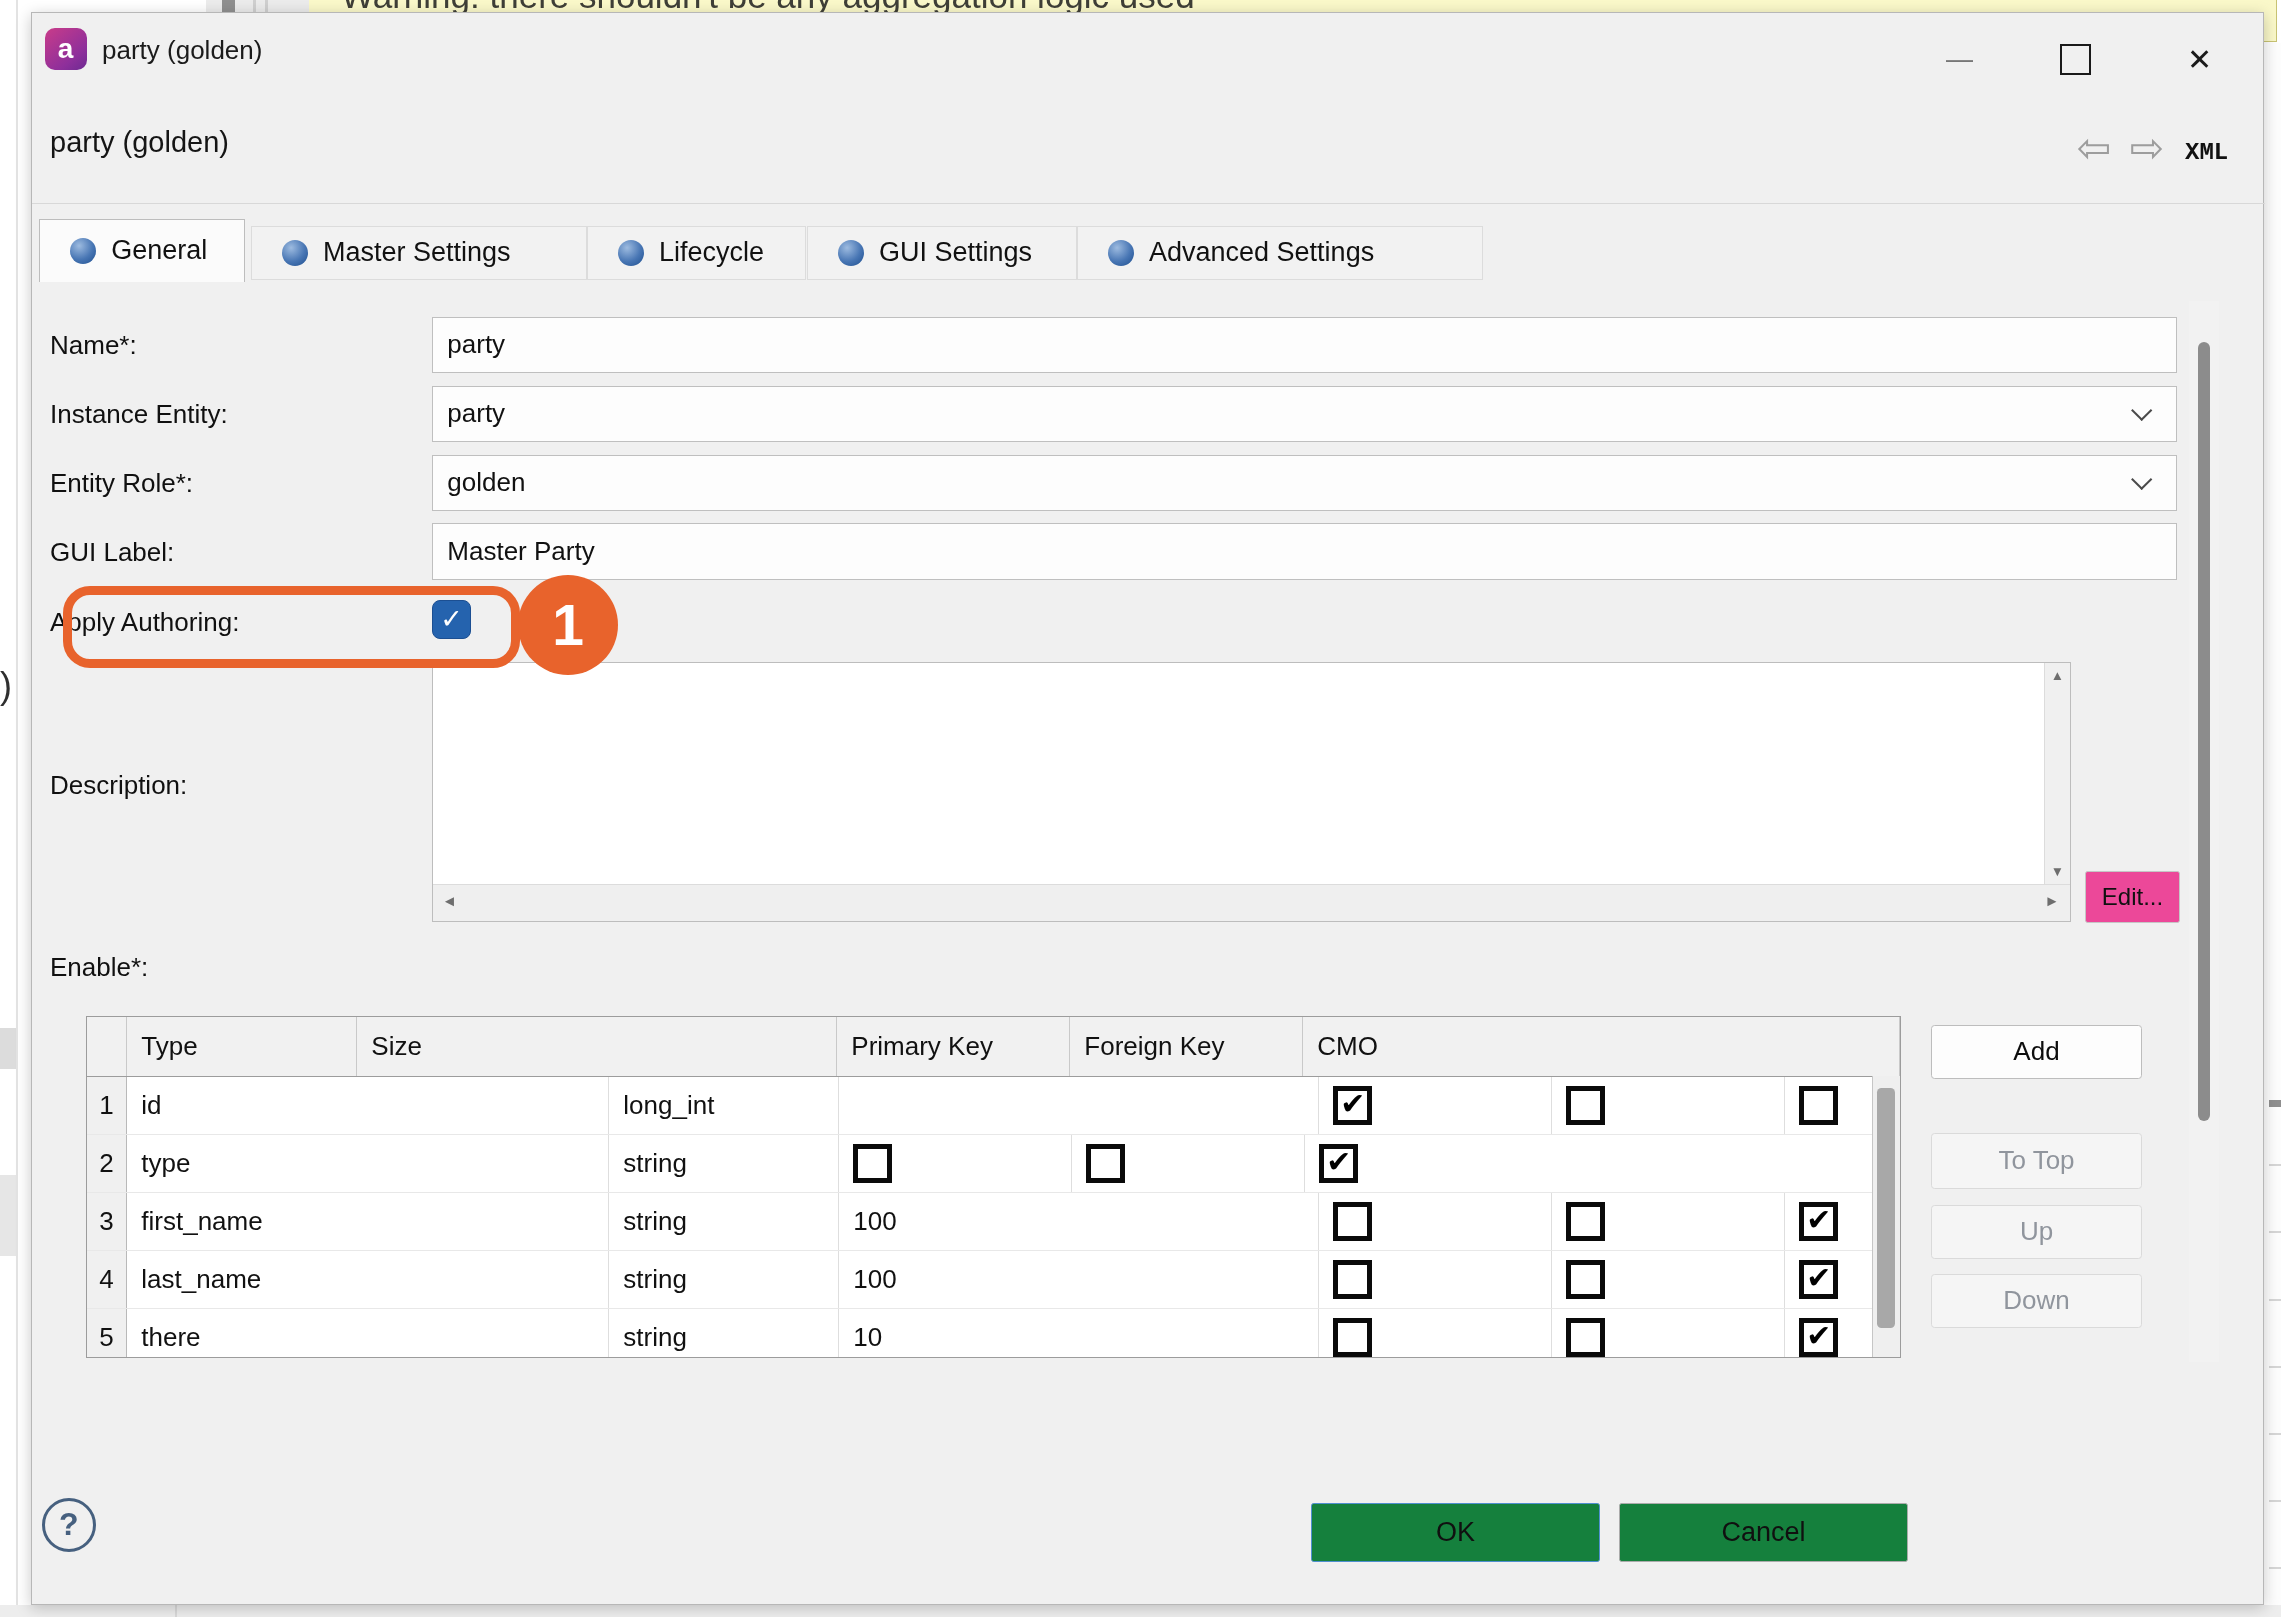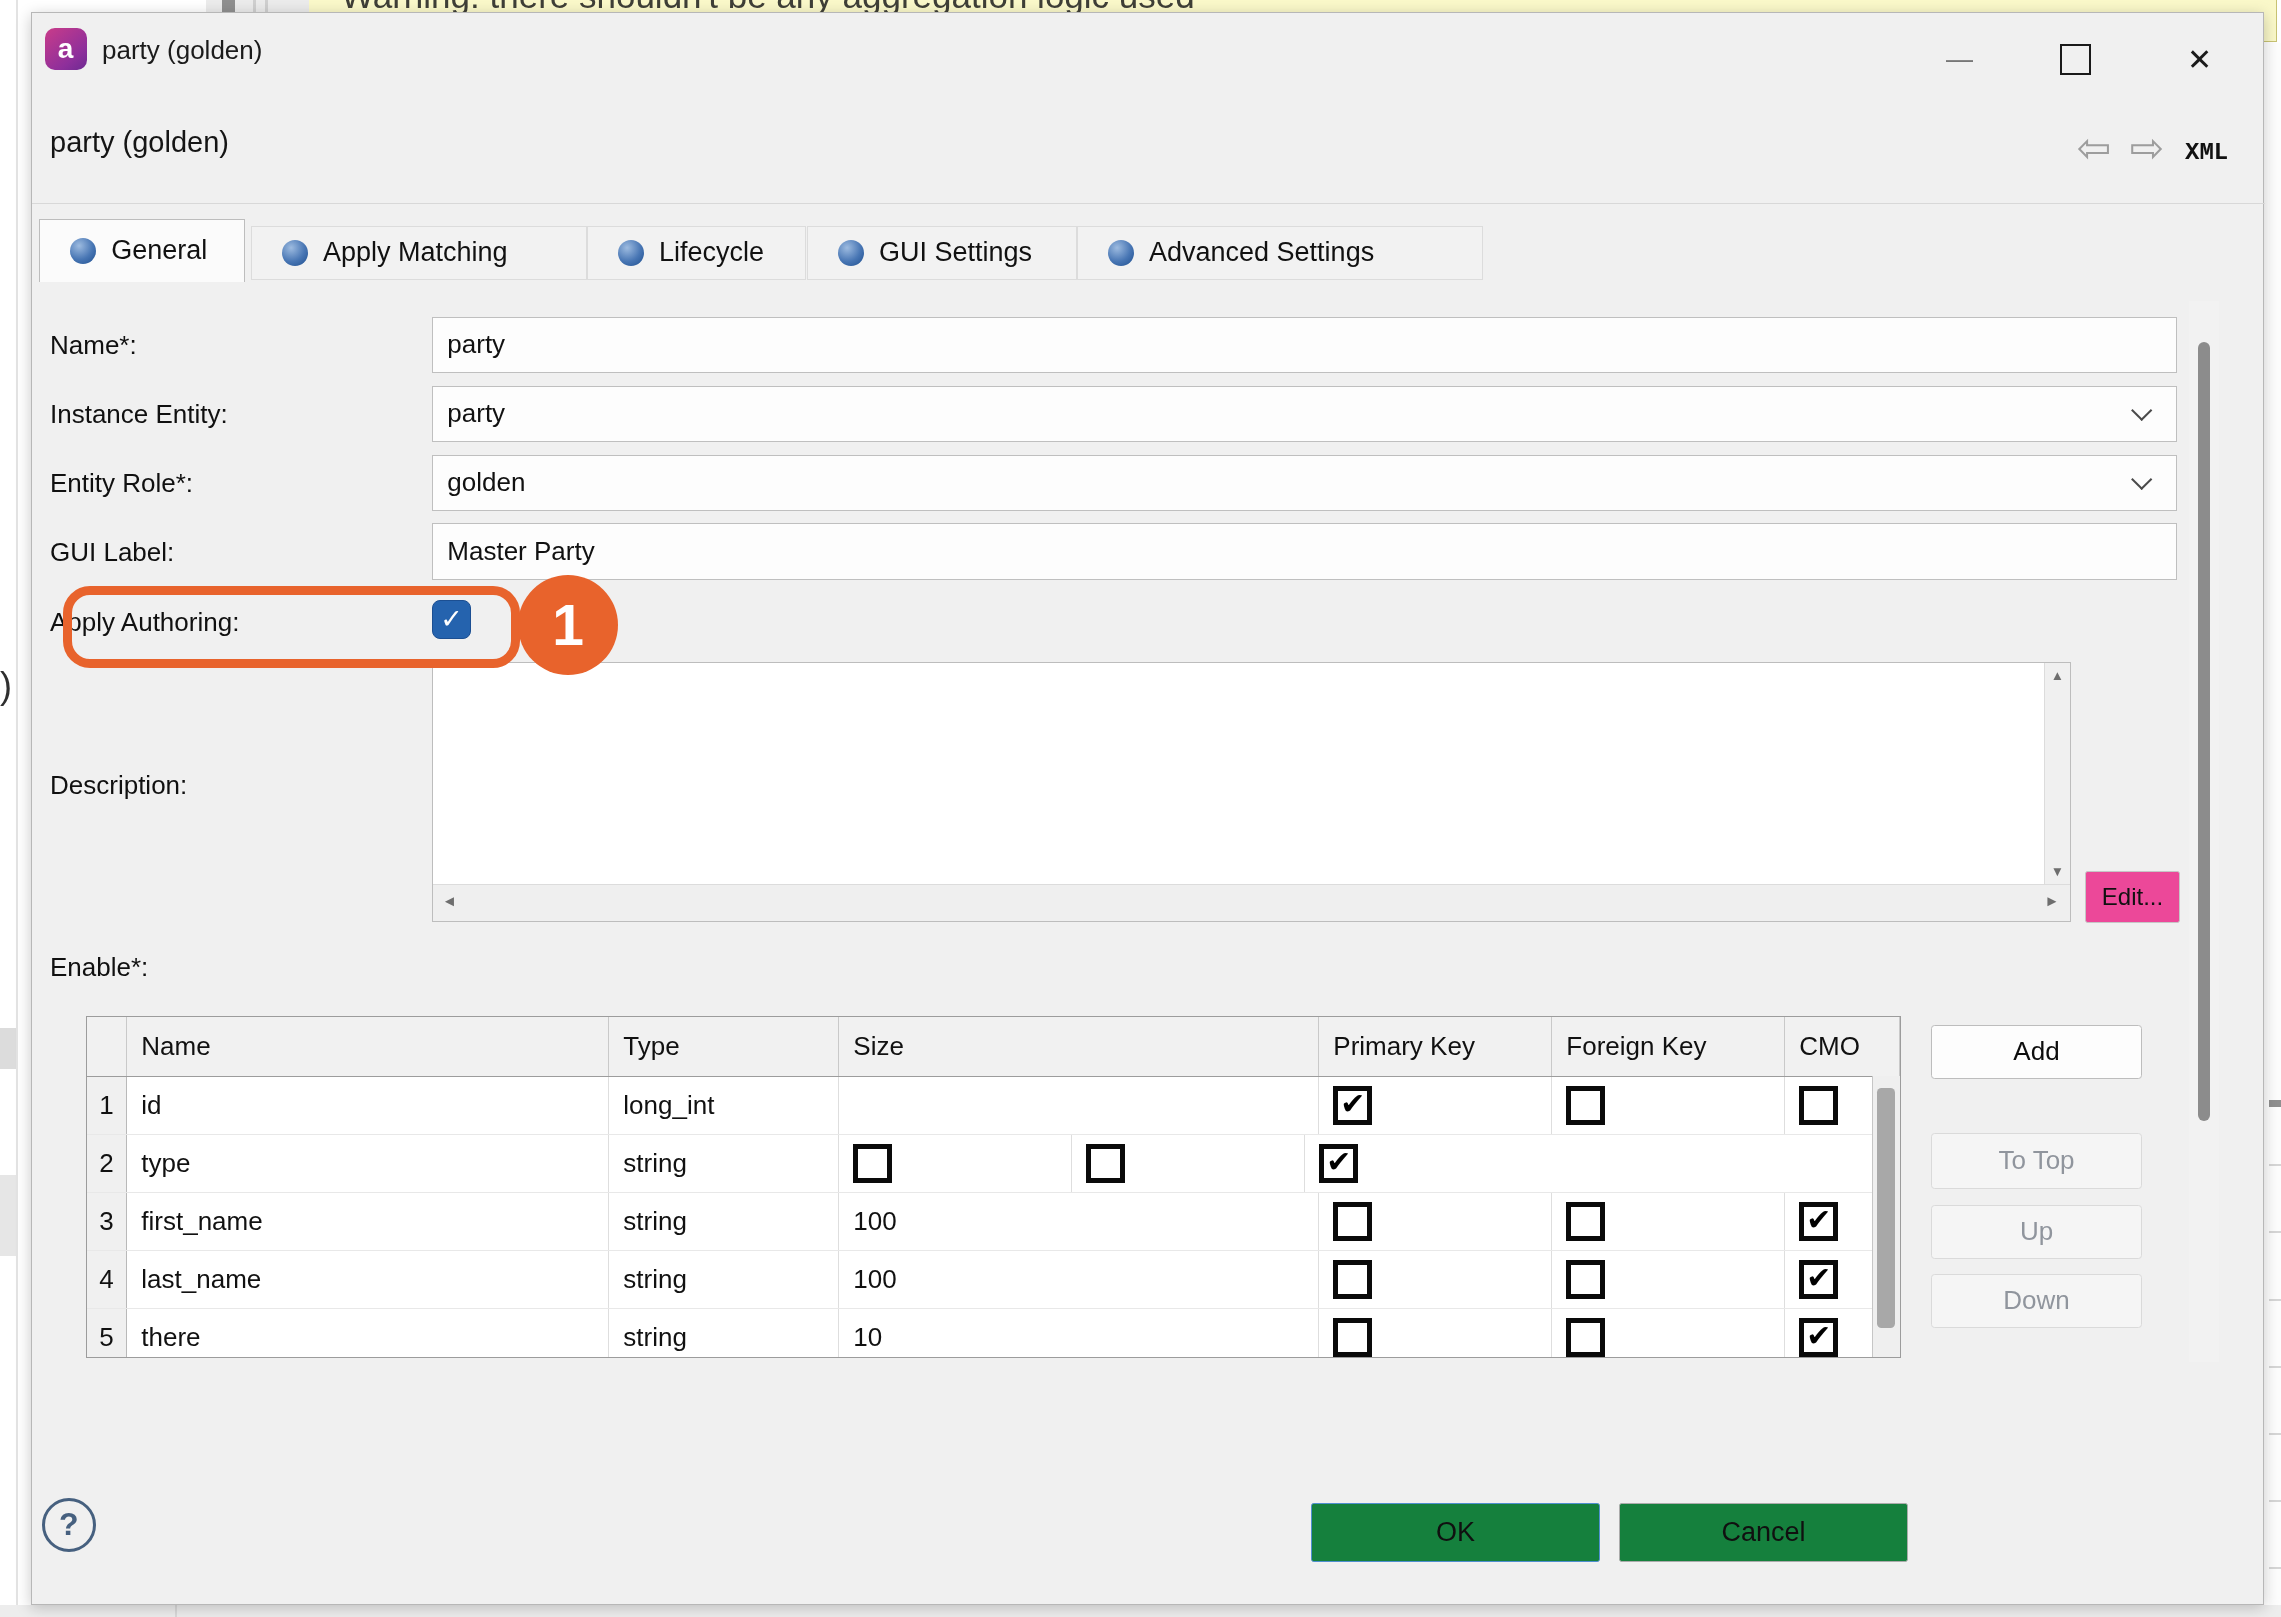--- a/index.html
+++ b/index.html
@@ -171,21 +171,21 @@
     <div class="nav-arrow" style="left:2098px">⇨</div>
     <div class="xml-btn">XML</div>
     <div class="hr1"></div>
 
     <div class="tab checked" style="left:7.2px;width:206px">
       <span class="ball"></span>
       <span>General</span>
     </div>
     <div class="tab" style="left:219px;width:336px">
       <span class="ball"></span>
-      <span>Apply Matching</span>
+      <span>Master Settings</span>
     </div>
     <div class="tab" style="left:555px;width:219px">
       <span class="ball"></span>
       <span>Lifecycle</span>
     </div>
     <div class="tab" style="left:775px;width:270px">
       <span class="ball"></span>
       <span>GUI Settings</span>
     </div>
     <div class="tab" style="left:1045px;width:406px">
@@ -233,21 +233,20 @@
       </div>
     </div>
     <div class="edit-btn">
       <span>Edit...</span>
     </div>
 
     <div class="flabel" style="top:939px">Enable*:</div>
     <div class="ctable">
       <div class="t-row head">
         <div class="cell c-num"></div>
-        <div class="cell c-name">Name</div>
         <div class="cell c-type">Type</div>
         <div class="cell c-size">Size</div>
         <div class="cell c-pk">Primary Key</div>
         <div class="cell c-fk">Foreign Key</div>
         <div class="cell c-cmo">CMO</div>
       </div>
 
       <div class="t-row">
         <div class="cell c-num">1</div>
         <div class="cell c-name">id</div>

